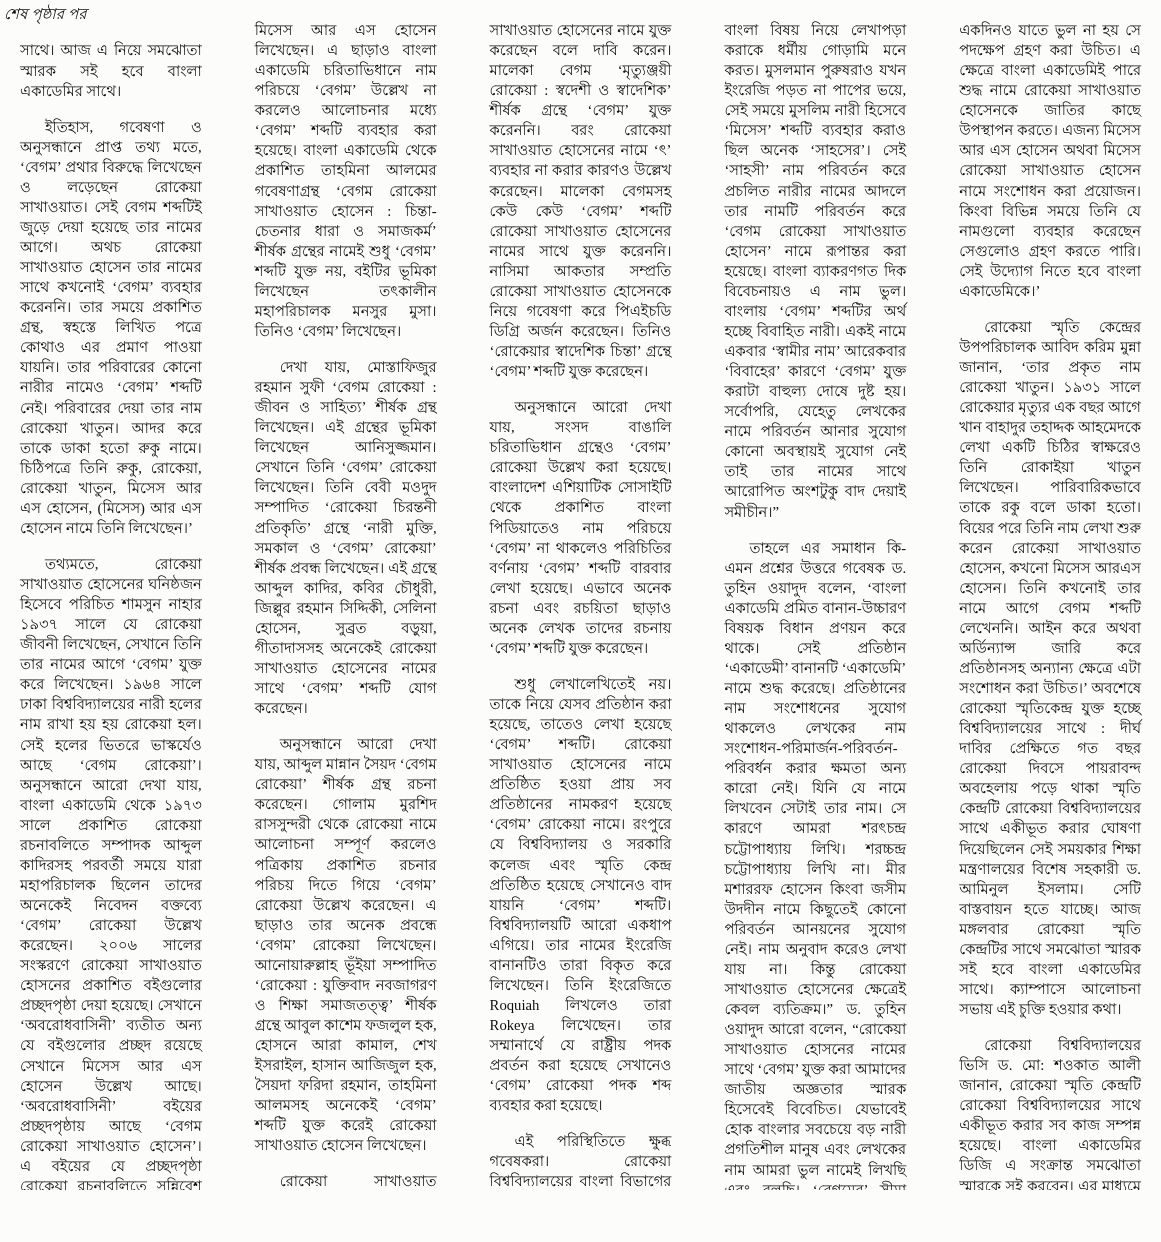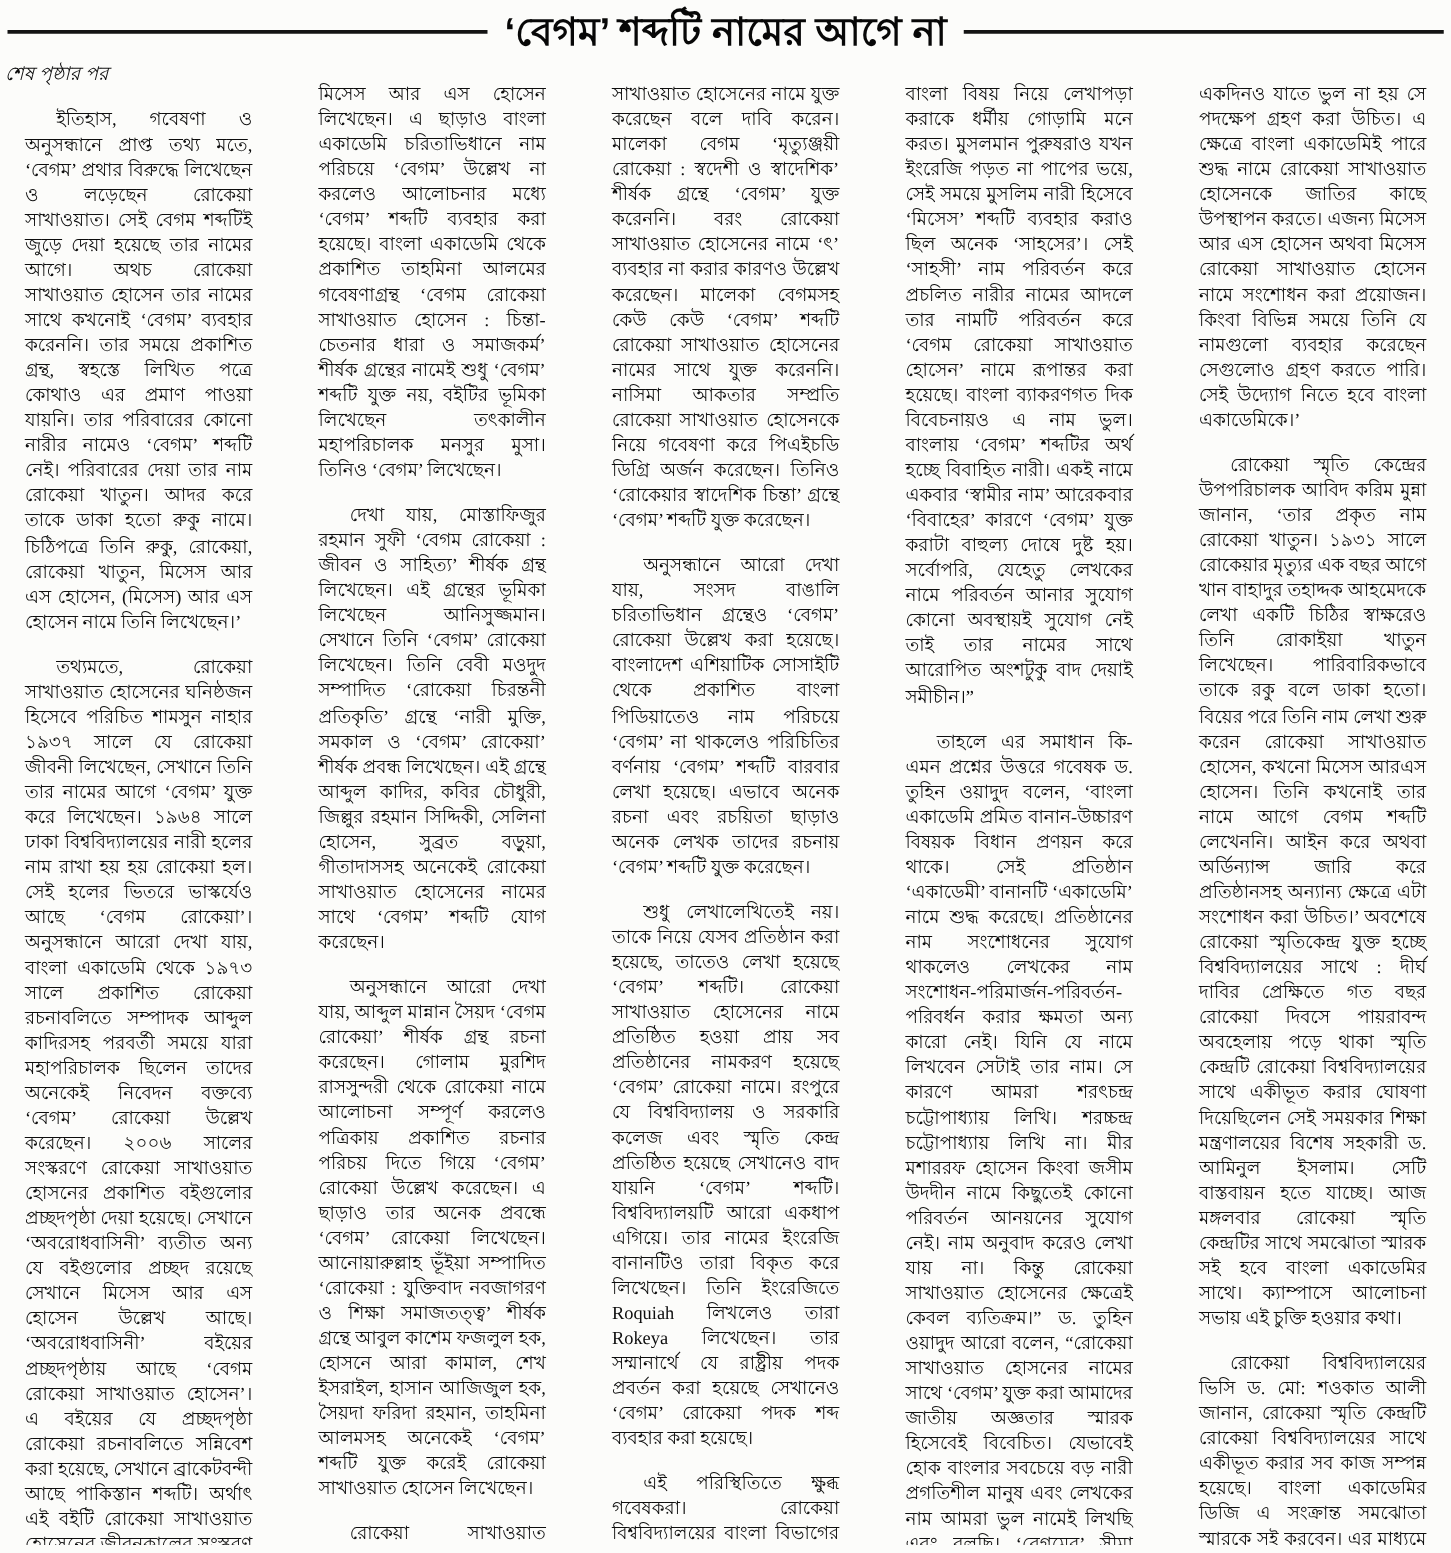--- a/index.html
+++ b/index.html
@@ -61,29 +61,25 @@
   }
   .para { margin: 16px; }
   .para.indent { text-indent: 1.7em; }
   .para .bold { font-weight: 400; }
 </style>
 </head>
 <body>
 
 <div class="page">
 
-  <div class="headline-bar">
-    <div class="headline-rule"></div>
-    <h1 class="headline">‘বেগম’ শব্দটি নামের আগে না</h1>
-    <div class="headline-rule"></div>
-  </div>
 
   <div class="body-cols">
     <div class="col">
       <div class="kicker">শেষ পৃষ্ঠার পর</div>
+    <p class="para"><span>সাথে। আজ এ নিয়ে সমঝোতা স্মারক সই হবে বাংলা একাডেমির সাথে।</span></p>
         <p class="para indent"><span>ইতিহাস, গবেষণা ও অনুসন্ধানে প্রাপ্ত তথ্য মতে, ‘বেগম’ প্রথার বিরুদ্ধে লিখেছেন ও লড়েছেন রোকেয়া সাখাওয়াত। সেই বেগম শব্দটিই জুড়ে দেয়া হয়েছে তার নামের আগে। অথচ রোকেয়া সাখাওয়াত হোসেন তার নামের সাথে কখনোই ‘বেগম’ ব্যবহার করেননি। তার সময়ে প্রকাশিত গ্রন্থ, স্বহস্তে লিখিত পত্রে কোথাও এর প্রমাণ পাওয়া যায়নি। তার পরিবারের কোনো নারীর নামেও ‘বেগম’ শব্দটি নেই। পরিবারের দেয়া তার নাম রোকেয়া খাতুন। আদর করে তাকে ডাকা হতো রুকু নামে। চিঠিপত্রে তিনি রুকু, রোকেয়া, রোকেয়া খাতুন, মিসেস আর এস হোসেন, (মিসেস) আর এস হোসেন নামে তিনি লিখেছেন।’</span></p>
         <p class="para indent"><span>তথ্যমতে, রোকেয়া সাখাওয়াত হোসেনের ঘনিষ্ঠজন হিসেবে পরিচিত শামসুন নাহার ১৯৩৭ সালে যে রোকেয়া জীবনী লিখেছেন, সেখানে তিনি তার নামের আগে ‘বেগম’ যুক্ত করে লিখেছেন। ১৯৬৪ সালে ঢাকা বিশ্ববিদ্যালয়ের নারী হলের নাম রাখা হয় হয় রোকেয়া হল। সেই হলের ভিতরে ভাস্কর্যেও আছে ‘বেগম রোকেয়া’। অনুসন্ধানে আরো দেখা যায়, বাংলা একাডেমি থেকে ১৯৭৩ সালে প্রকাশিত রোকেয়া রচনাবলিতে সম্পাদক আব্দুল কাদিরসহ পরবর্তী সময়ে যারা মহাপরিচালক ছিলেন তাদের অনেকেই নিবেদন বক্তব্যে ‘বেগম’ রোকেয়া উল্লেখ করেছেন। ২০০৬ সালের সংস্করণে রোকেয়া সাখাওয়াত হোসনের প্রকাশিত বইগুলোর প্রচ্ছদপৃষ্ঠা দেয়া হয়েছে। সেখানে ‘অবরোধবাসিনী’ ব্যতীত অন্য যে বইগুলোর প্রচ্ছদ রয়েছে সেখানে মিসেস আর এস হোসেন উল্লেখ আছে। ‘অবরোধবাসিনী’ বইয়ের প্রচ্ছদপৃষ্ঠায় আছে ‘বেগম রোকেয়া সাখাওয়াত হোসেন’। এ বইয়ের যে প্রচ্ছদপৃষ্ঠা রোকেয়া রচনাবলিতে সন্নিবেশ করা হয়েছে, সেখানে ব্রাকেটবন্দী আছে পাকিস্তান শব্দটি। অর্থাৎ এই বইটি রোকেয়া সাখাওয়াত হোসেনের জীবনকালের সংস্করণ নয়, পাকিস্তান আমলের সংস্করণ। এতেও প্রমাণিত হয়, রোকেয়া সাখাওয়াত হোসেন তার বইয়ে</span></p>
       </div>
     <div class="col">
         <p class="para"><span>মিসেস আর এস হোসেন লিখেছেন। এ ছাড়াও বাংলা একাডেমি চরিতাভিধানে নাম পরিচয়ে ‘বেগম’ উল্লেখ না করলেও আলোচনার মধ্যে ‘বেগম’ শব্দটি ব্যবহার করা হয়েছে। বাংলা একাডেমি থেকে প্রকাশিত তাহমিনা আলমের গবেষণাগ্রন্থ ‘বেগম রোকেয়া সাখাওয়াত হোসেন : চিন্তা-চেতনার ধারা ও সমাজকর্ম’ শীর্ষক গ্রন্থের নামেই শুধু ‘বেগম’ শব্দটি যুক্ত নয়, বইটির ভূমিকা লিখেছেন তৎকালীন মহাপরিচালক মনসুর মুসা। তিনিও ‘বেগম’ লিখেছেন।</span></p>
         <p class="para indent"><span>দেখা যায়, মোস্তাফিজুর রহমান সুফী ‘বেগম রোকেয়া : জীবন ও সাহিত্য’ শীর্ষক গ্রন্থ লিখেছেন। এই গ্রন্থের ভূমিকা লিখেছেন আনিসুজ্জমান। সেখানে তিনি ‘বেগম’ রোকেয়া লিখেছেন। তিনি বেবী মওদুদ সম্পাদিত ‘রোকেয়া চিরন্তনী প্রতিকৃতি’ গ্রন্থে ‘নারী মুক্তি, সমকাল ও ‘বেগম’ রোকেয়া’ শীর্ষক প্রবন্ধ লিখেছেন। এই গ্রন্থে আব্দুল কাদির, কবির চৌধুরী, জিল্লুর রহমান সিদ্দিকী, সেলিনা হোসেন, সুব্রত বড়ুয়া, গীতাদাসসহ অনেকেই রোকেয়া সাখাওয়াত হোসেনের নামের সাথে ‘বেগম’ শব্দটি যোগ করেছেন।</span></p>
         <p class="para indent"><span>অনুসন্ধানে আরো দেখা যায়, আব্দুল মান্নান সৈয়দ ‘বেগম রোকেয়া’ শীর্ষক গ্রন্থ রচনা করেছেন। গোলাম মুরশিদ রাসসুন্দরী থেকে রোকেয়া নামে আলোচনা সম্পূর্ণ করলেও পত্রিকায় প্রকাশিত রচনার পরিচয় দিতে গিয়ে ‘বেগম’ রোকেয়া উল্লেখ করেছেন। এ ছাড়াও তার অনেক প্রবন্ধে ‘বেগম’ রোকেয়া লিখেছেন। আনোয়ারুল্লাহ ভূঁইয়া সম্পাদিত ‘রোকেয়া : যুক্তিবাদ নবজাগরণ ও শিক্ষা সমাজতত্ত্ব’ শীর্ষক গ্রন্থে আবুল কাশেম ফজলুল হক, হোসনে আরা কামাল, শেখ ইসরাইল, হাসান আজিজুল হক, সৈয়দা ফরিদা রহমান, তাহমিনা আলমসহ অনেকেই ‘বেগম’ শব্দটি যুক্ত করেই রোকেয়া সাখাওয়াত হোসেন লিখেছেন।</span></p>
         <p class="para indent"><span>রোকেয়া সাখাওয়াত হোসেনের ভাইয়ের পৌত্রী মাজেদা সাবের। তিনিও ‘ভেঙেছ দুয়ার এসেছ জ্যোতির্ময়ী’ শীর্ষক গ্রন্থসহ বিভিন্ন প্রবন্ধে ‘বেগম’ শব্দটি ব্যবহার করেছেন। তবে আরডিআরএস বাংলাদেশ প্রকাশিত ‘রোকেয়ার উত্তরসূরি’ গ্রন্থে তিনি অজ্ঞাএইচড ‘বেগম’ শব্দটি রোকেয়া</span></p>
       </div>
     <div class="col">

